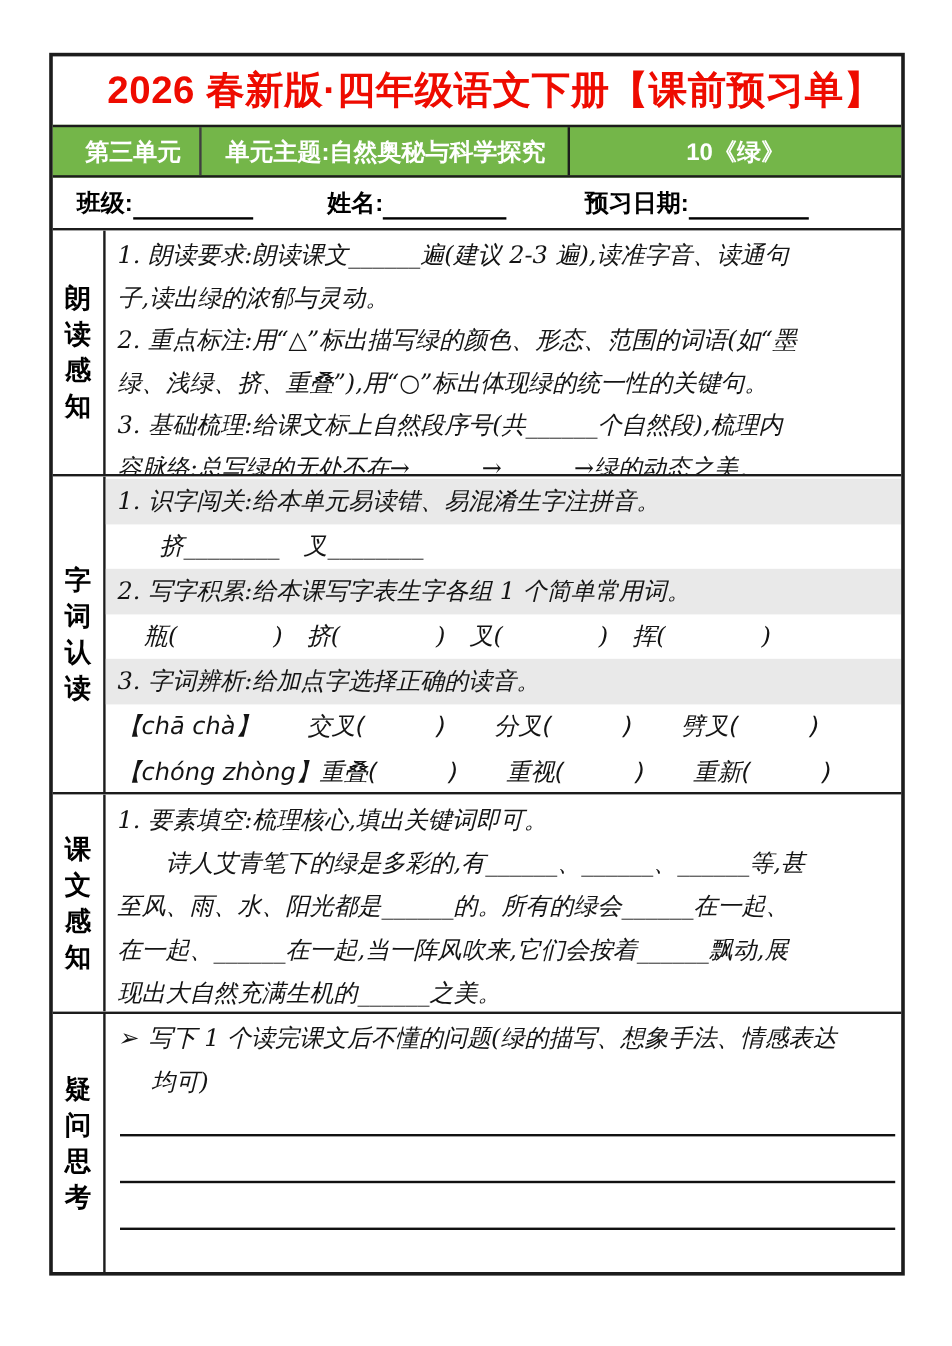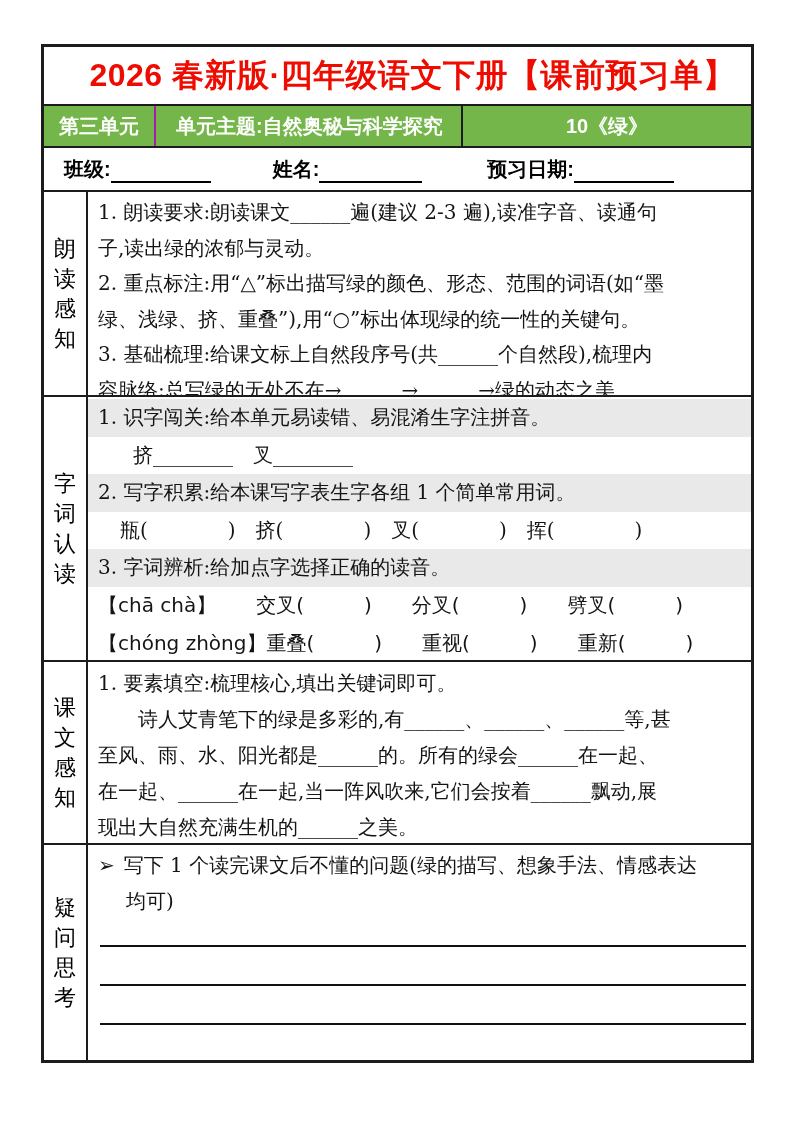--- a/index.html
+++ b/index.html
@@ -11,43 +11,43 @@
   
   .title-row{flex:0 0 57px;display:flex;align-items:center;justify-content:center;overflow:hidden;}
   .title-text{color:var(--title-red,#ee0b00);font-family:"Liberation Sans",sans-serif;
               font-weight:bold;font-size:32px;white-space:nowrap;letter-spacing:0.5px;margin-left:30px;}
 
   
   .unit-bar{flex:0 0 44px;box-sizing:border-box;display:flex;background:var(--bar-green,#74b649);
             border-top:2px solid #1c1c1c;border-bottom:2px solid #1c1c1c;
             color:#fff;font-family:"Liberation Sans",sans-serif;font-weight:bold;font-size:20px;}
   .unit-cell{display:flex;align-items:center;box-sizing:border-box;overflow:hidden;white-space:nowrap;}
-  .unit-unit{width:112px;justify-content:center;border-right:2px solid #a21caf;}
+  .unit-unit{width:112px;justify-content:center;border-right:2px solid #404040;margin-left:12px;}
   .unit-theme{width:307px;padding-left:20px;border-right:2px solid #1c1c1c;}
   .unit-lesson{flex:1;justify-content:center;}
 
   
   .info-row{flex:0 0 44px;box-sizing:border-box;border-bottom:2px solid #1c1c1c;display:flex;
             align-items:center;font-family:"Liberation Sans",sans-serif;font-weight:bold;
             font-size:20px;color:#000;padding-left:20px;overflow:hidden;}
   .blank{display:inline-block;box-sizing:border-box;height:27px;border-bottom:2px solid #000;}
   .blank-class{width:100px;margin-right:62px;}
   .blank-name{width:103px;margin-right:65px;}
   .blank-date{width:100px;}
 
   
   .section{display:flex;box-sizing:border-box;border-bottom:2px solid #1c1c1c;overflow:hidden;}
   #s1{flex:0 0 205px;}
   #s2{flex:0 0 265px;}
   #s3{flex:0 0 183px;}
   #s4{flex:1;border-bottom:none;}
   .sec-label{flex:0 0 42px;border-right:2px solid #1c1c1c;display:flex;align-items:center;justify-content:center;}
-  .vtext{width:24px;text-align:center;font-family:"Liberation Sans",sans-serif;font-weight:normal;
+  .vtext{width:24px;text-align:center;font-family:"Liberation Sans",sans-serif;font-weight:bold;
          font-size:22px;line-height:30px;word-break:break-all;color:#000;}
-  .sec-content{flex:1;overflow:hidden;font-size:20px;color:#141414;}
+  .sec-content{flex:1;overflow:hidden;font-size:20px;color:#141414;font-style:italic;}
   .tline{line-height:35.6px;white-space:nowrap;padding-left:10px;}
   #s1 .sec-content{padding-top:3px;}
   #s2 .sec-content{padding-top:2px;}
   #s2 .tline{line-height:37.6px;}
   #s3 .sec-content{padding-top:3px;}
   #s3 .tline{line-height:36px;}
   #s4 .sec-content{padding-top:3px;}
   .hl{background:var(--highlight-gray,#e9e9e9);}
   .ind1{padding-left:45px;}
   .ind2{padding-left:32px;border-radius:18px;}

